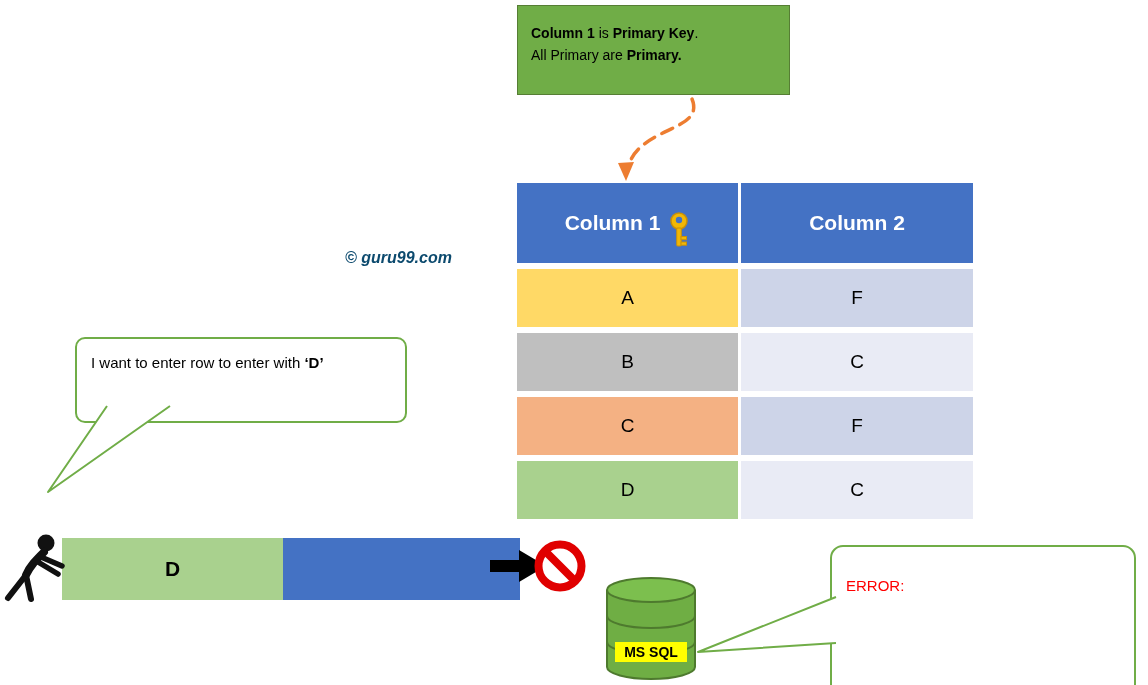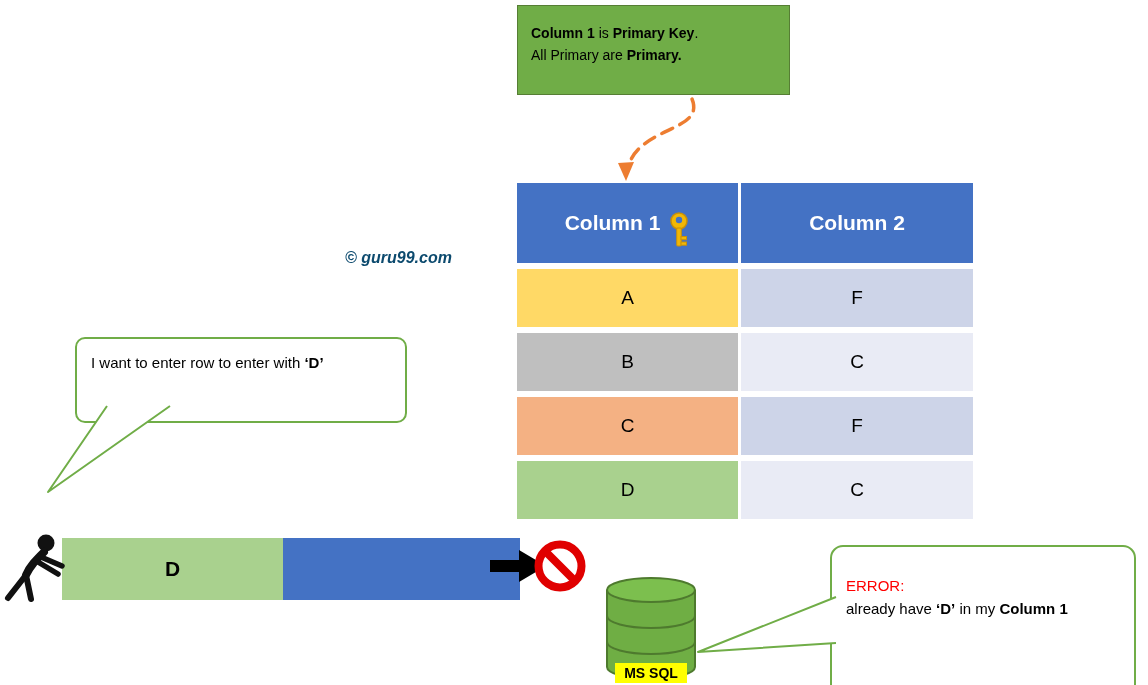--- a/index.html
+++ b/index.html
@@ -44,21 +44,21 @@
   
   .new-row-c1 {
     position:absolute; left:62px; top:538px; width:221px; height:62px; background:#A9D18E;
     display:flex; align-items:center; justify-content:center; font-size:21px; font-weight:bold; color:#000;
   }
   .new-row-c2 { position:absolute; left:283px; top:538px; width:237px; height:62px; background:#4472C4; }
 
   
   .db-svg { position:absolute; left:603px; top:574px; }
   .db-label {
-    position:absolute; left:615px; top:663px; width:72px; text-align:center;
+    position:absolute; left:615px; top:642px; width:72px; text-align:center;
     background:#FFFF00; color:#000; font-weight:bold; font-size:14px; padding:2px 0;
   }
 
   
   .overlay { position:absolute; left:0; top:0; pointer-events:none; }
 
   b { font-weight:bold; }
 </style>
 </head>
 <body>
@@ -116,21 +116,20 @@
   <svg class="db-svg" width="96" height="110" viewBox="0 0 96 110">
     <path d="M4,16 L4,93 a44,12 0 0 0 88,0 L92,16" fill="#6FAE44" stroke="#4E7A2E" stroke-width="2"></path>
     <path d="M4,42 a44,12 0 0 0 88,0" fill="none" stroke="#4E7A2E" stroke-width="2"></path>
     <path d="M4,68 a44,12 0 0 0 88,0" fill="none" stroke="#4E7A2E" stroke-width="2"></path>
     <ellipse cx="48" cy="16" rx="44" ry="12" fill="#7CBF4E" stroke="#4E7A2E" stroke-width="2"></ellipse>
   </svg>
   <div class="db-label">MS SQL</div>
 
   <div class="bubble right-bubble">
     <div class="error-line">ERROR:</div>
-    <div><span>already have </span><b>‘D’</b><span> in my </span><b>Column 1</b></div>
   </div>
 
   <svg class="overlay" width="1148" height="685" viewBox="0 0 1148 685">
 
     <path d="M 692,99 C 705,131 643,126 629,164" stroke="#ED7D31" stroke-width="3.5" stroke-dasharray="12 8" fill="none" stroke-linecap="round"></path>
     <polygon points="618,163 634,162 626,181" fill="#ED7D31"></polygon>
 
     <path d="M 107,406 L 48,492 L 170,406" fill="#ffffff" stroke="#70AD47" stroke-width="2" stroke-linejoin="round"></path>
 
     <g stroke="#111111" stroke-linecap="round" fill="none">

